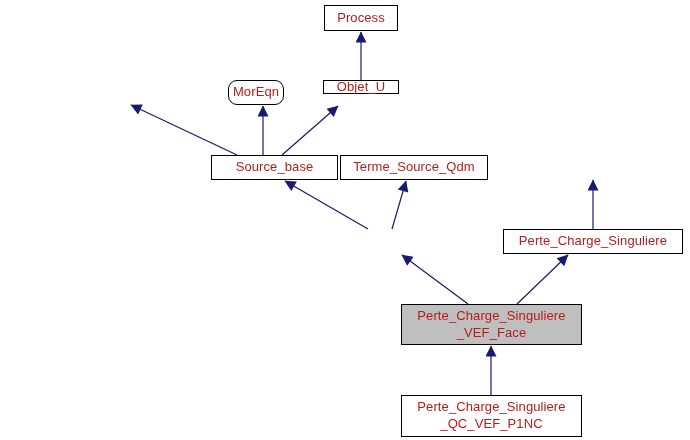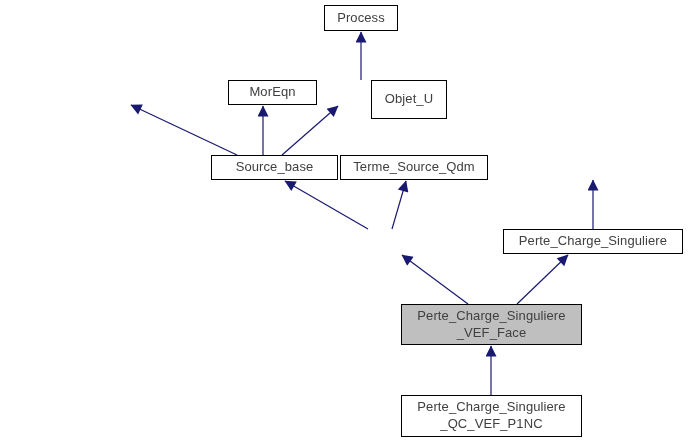--- a/index.html
+++ b/index.html
@@ -24,38 +24,38 @@
   }
   .edges line {
     stroke: #191970;
     stroke-width: 1.2;
   }
   .node {
     position: absolute;
     box-sizing: border-box;
     border: 1px solid #000000;
     background: #ffffff;
-    color: #404040;
+    color: #b91c1c;
     display: flex;
     align-items: center;
     justify-content: center;
     text-align: center;
     white-space: pre-line;
     font-size: 13px;
     line-height: 1.3;
     letter-spacing: 0.1px;
   }
   .node.highlight {
     background: #bfbfbf;
   }
   
   .n0  { left: 324px; top: 5px;   width: 74px;  height: 26px; }
   .n1  { left: 5px;   top: 80px;  width: 199px; height: 25px; }
-  .n2  { left: 228px; top: 80px;  width: 89px;  height: 25px; }
-  .n3  { left: 323px; top: 80px;  width: 76px;  height: 39px; margin-left: 48px; }
+  .n2  { left: 228px; top: 80px;  width: 56px;  height: 25px; border-radius: 9px; }
+  .n3  { left: 323px; top: 80px;  width: 76px;  height: 14px; }
   .n4  { left: 211px; top: 155px; width: 127px; height: 25px; }
   .n5  { left: 340px; top: 155px; width: 148px; height: 25px; }
   .n6  { left: 539px; top: 155px; width: 110px; height: 25px; }
   .n7  { left: 299px; top: 229px; width: 178px; height: 25px; }
   .n8  { left: 503px; top: 229px; width: 180px; height: 25px; }
   .n9  { left: 401px; top: 304px; width: 181px; height: 41px; }
   .n10 { left: 401px; top: 395px; width: 181px; height: 42px; }
 </style>
 </head>
 <body>

